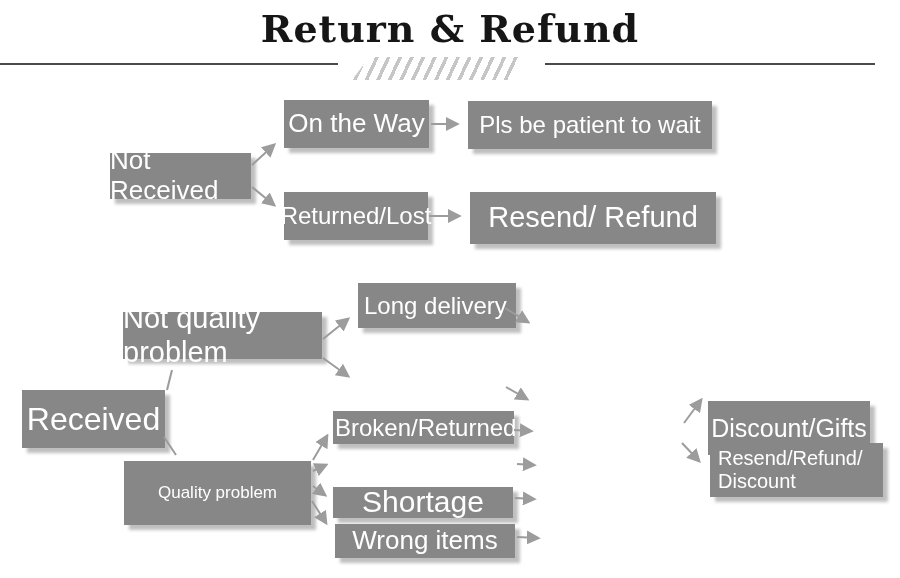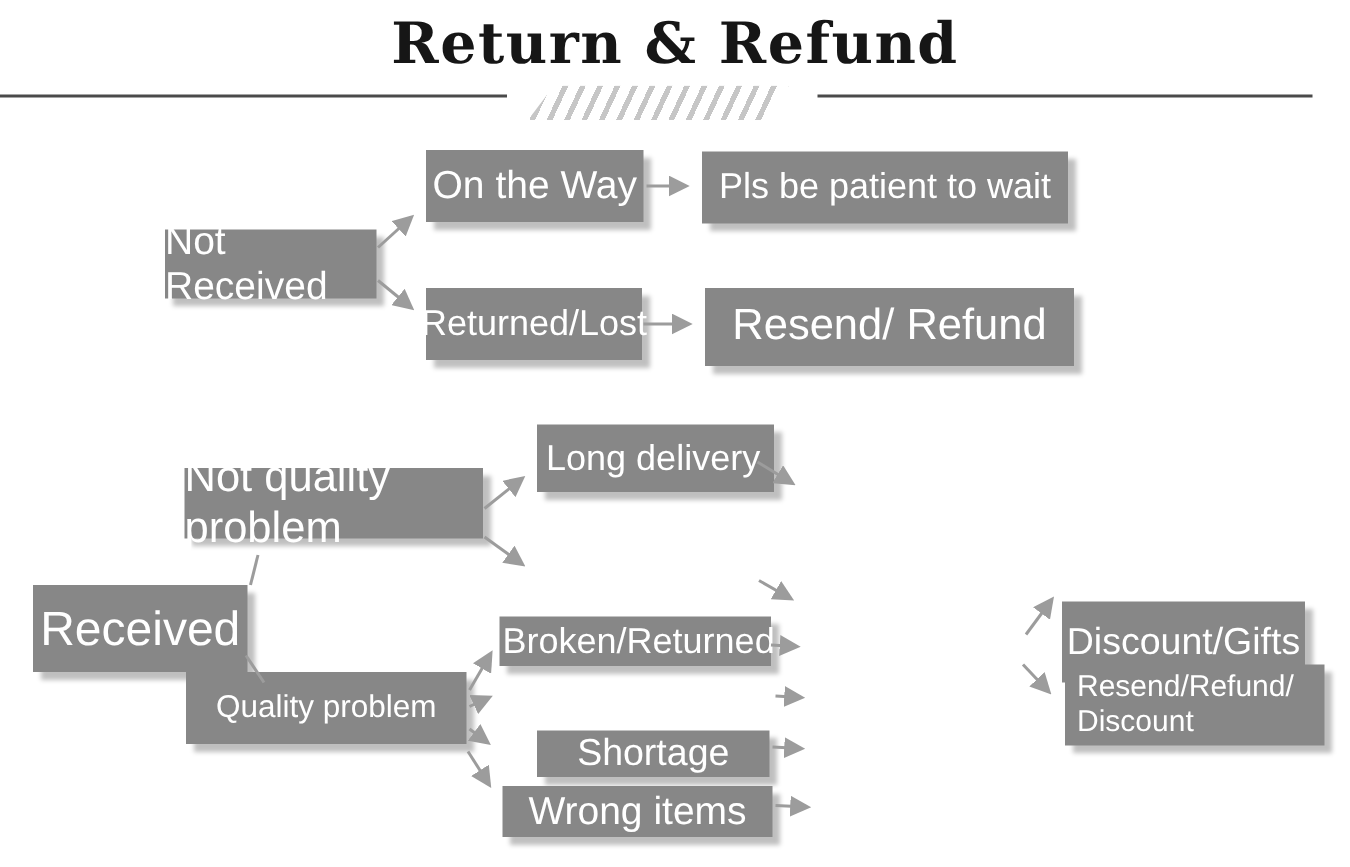--- a/index.html
+++ b/index.html
@@ -41,26 +41,26 @@
   <div class="hatch"></div>
 
   <div class="node" style="left:110px;top:153px;width:141px;height:46px;font-size:26px;">Not Received</div>
   <div class="node" style="left:284px;top:100px;width:145px;height:48px;font-size:26px;">On the Way</div>
   <div class="node" style="left:284px;top:192px;width:144px;height:48px;font-size:24px;">Returned/Lost</div>
   <div class="node" style="left:468px;top:101px;width:244px;height:48px;font-size:24px;">Pls be patient to wait</div>
   <div class="node" style="left:470px;top:192px;width:246px;height:52px;font-size:29px;">Resend/ Refund</div>
 
   <div class="node" style="left:22px;top:390px;width:143px;height:58px;font-size:32px;">Received</div>
   <div class="node" style="left:123px;top:312px;width:199px;height:47px;font-size:29px;">Not quality problem</div>
-  <div class="node" style="left:124px;top:448px;width:187px;height:48px;font-size:21px;">Quality problem</div>
+  <div class="node" style="left:124px;top:461px;width:187px;height:64px;font-size:17px;">Quality problem</div>
 
   <div class="node left" style="left:358px;top:283px;width:146px;height:45px;font-size:24px;text-indent:-6px;">Long delivery</div>
 
   <div class="node left" style="left:333px;top:411px;width:179px;height:33px;font-size:24px;padding-left:2px;">Broken/Returned</div>
-  <div class="node" style="left:333px;top:487px;width:155px;height:31px;font-size:25px;margin-left:25px;">Shortage</div>
+  <div class="node" style="left:333px;top:487px;width:180px;height:31px;font-size:30px;">Shortage</div>
   <div class="node" style="left:335px;top:524px;width:180px;height:34px;font-size:26px;">Wrong items</div>
 
   <div class="node" style="left:708px;top:357px;width:162px;height:54px;font-size:25px;margin-top:44px;">Discount/Gifts</div>
   <div class="node left" style="left:710px;top:443px;width:165px;height:54px;font-size:20px;padding-left:8px;">Resend/Refund/
 Discount</div>
 
   <svg class="arrows" width="900" height="578" viewBox="0 0 900 578">
     <defs>
       <marker id="ah" viewBox="0 0 10 10" refX="8" refY="5" markerWidth="7" markerHeight="7" orient="auto-start-reverse">
         <path d="M0,0 L10,5 L0,10 z" fill="#9c9c9c"></path>

